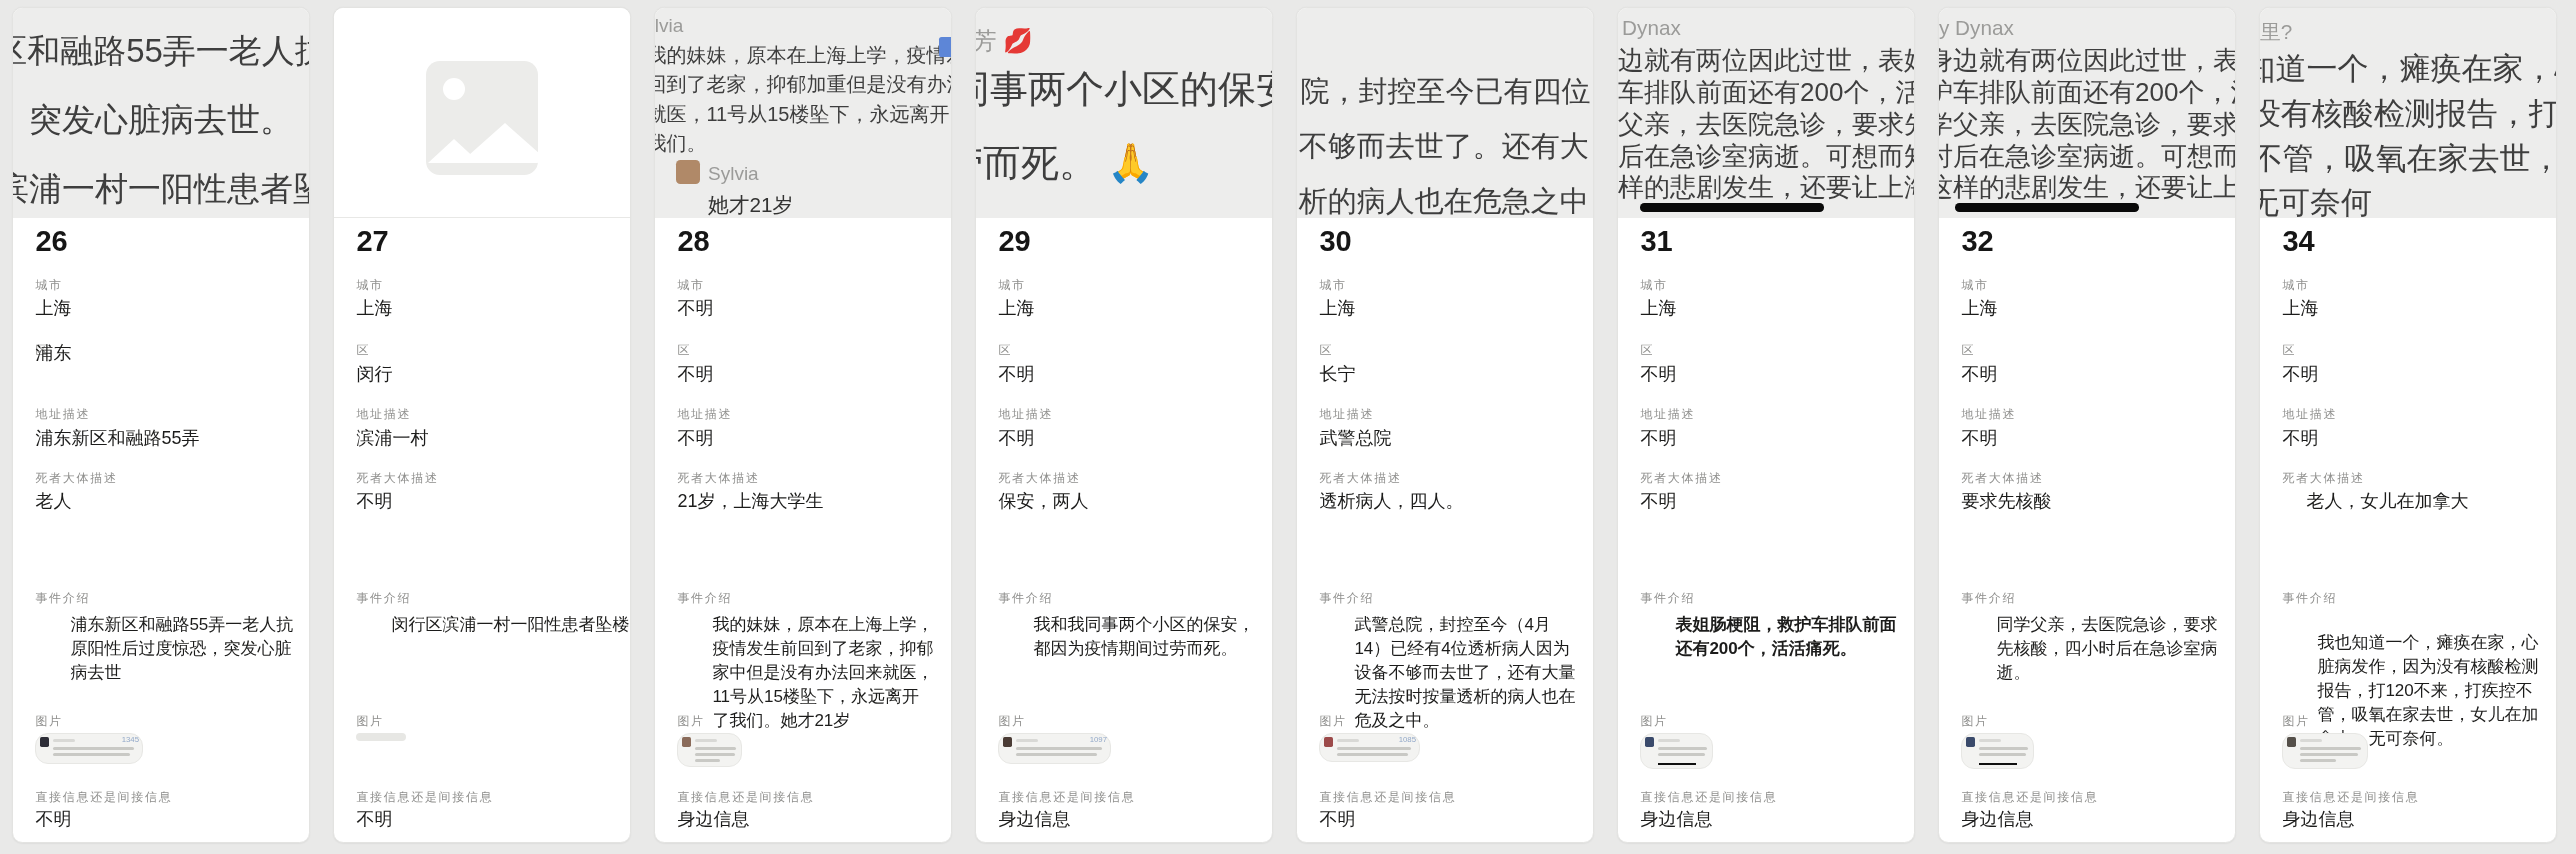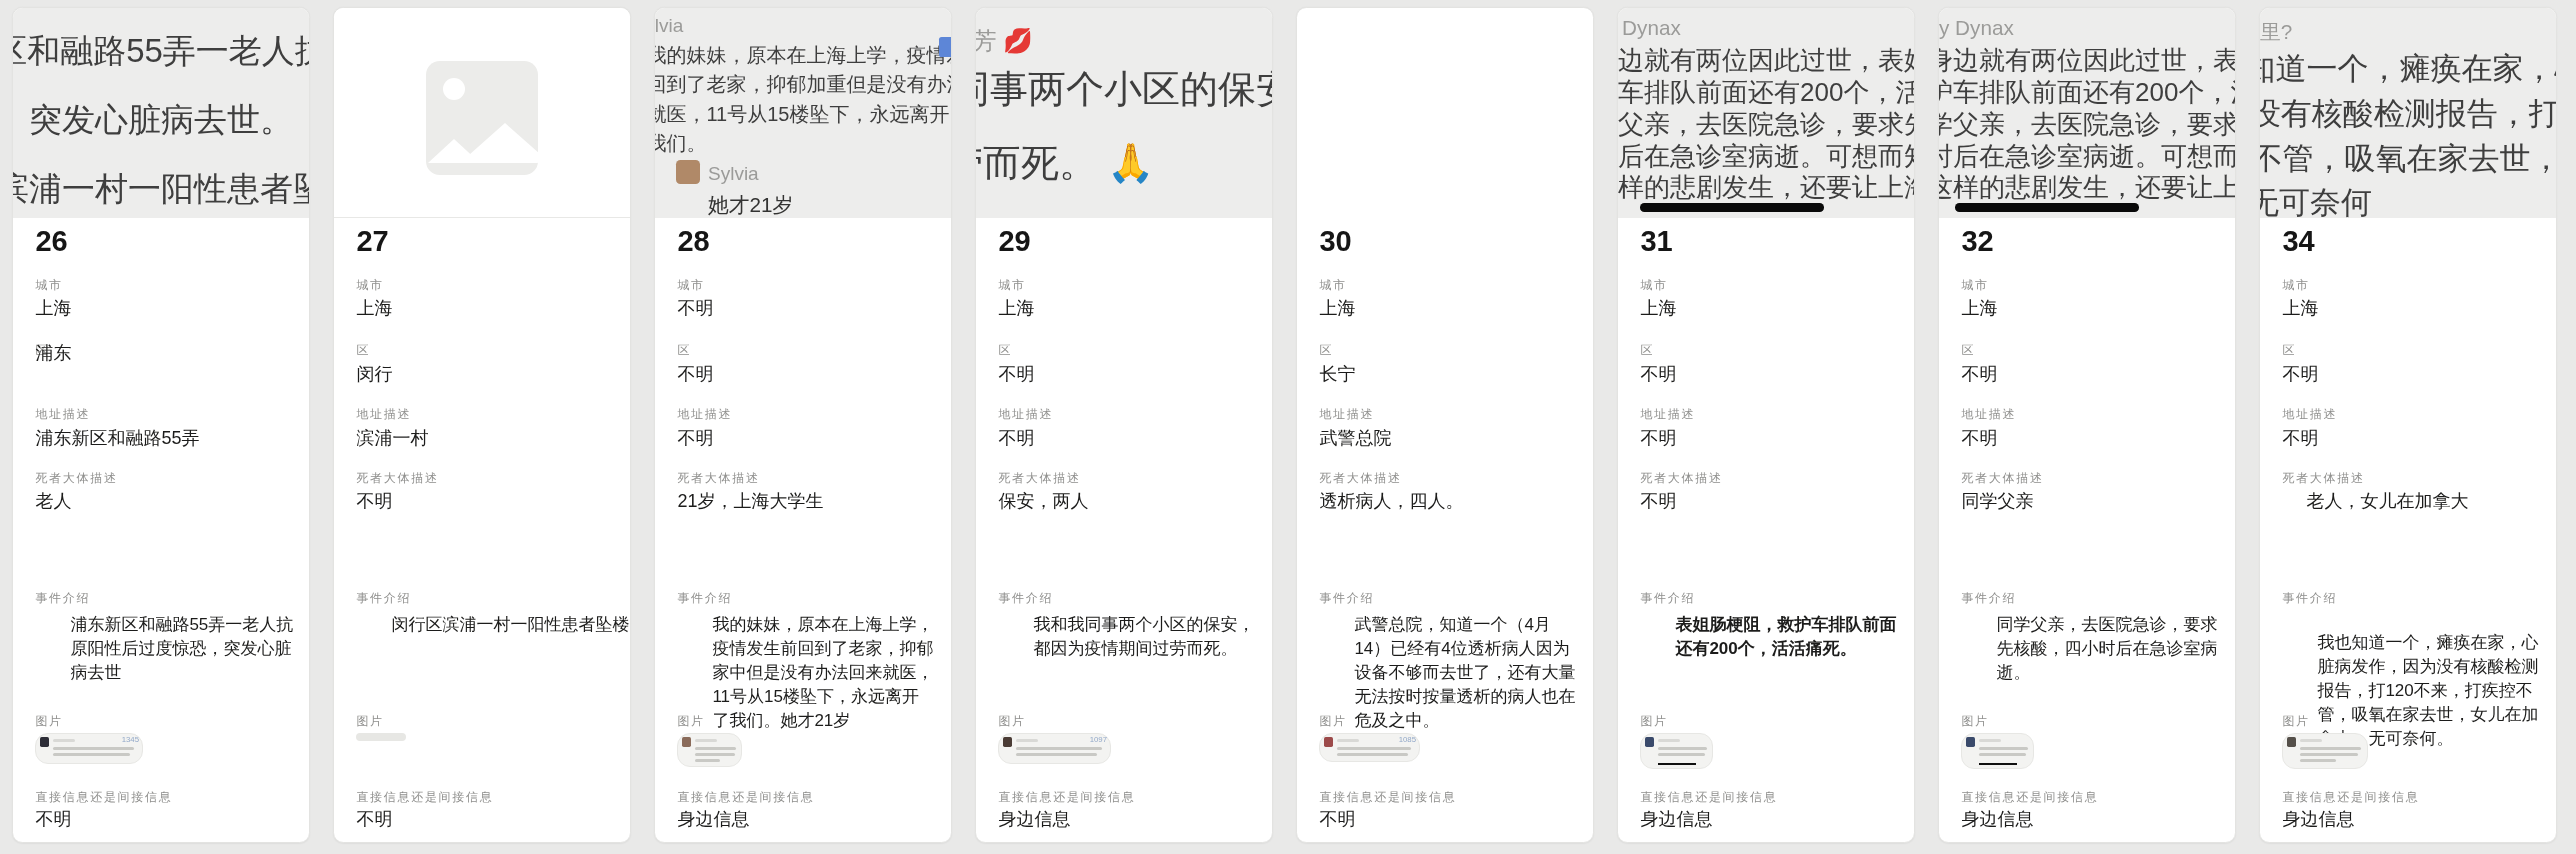--- a/index.html
+++ b/index.html
@@ -160,31 +160,36 @@
         <div class="tava" style="background: rgb(74, 59, 53);"></div>
         <div class="tname"></div>
         <div class="tcount">1097</div>
         <div class="tl" style="top: 13px; width: 86px;"></div>
         <div class="tl" style="top: 19px; width: 81px;"></div>
       </div>
       <div class="lab" style="top: 781px;">直接信息还是间接信息</div>
       <div class="val" style="top: 800px;">身边信息</div>
     </article>
     <article class="card">
+      <div class="strip">
+        <div class="ln" style="top: 67px; left: 3.4px; font-size: 29px;">院，封控至今已有四位</div>
+        <div class="ln" style="top: 122px; left: 1.7px; font-size: 29px;">不够而去世了。还有大</div>
+        <div class="ln" style="top: 177px; left: 1.7px; font-size: 29px;">析的病人也在危急之中</div>
+      </div>
       <div class="num">30</div>
       <div class="lab" style="top: 269px;">城市</div>
       <div class="val" style="top: 289px;">上海</div>
       <div class="lab" style="top: 334px;">区</div>
       <div class="val" style="top: 355px;">长宁</div>
       <div class="lab" style="top: 398px;">地址描述</div>
       <div class="val" style="top: 419px;">武警总院</div>
       <div class="lab" style="top: 462px;">死者大体描述</div>
       <div class="val" style="top: 482px;">透析病人，四人。</div>
       <div class="lab" style="top: 582px;">事件介绍</div>
-      <div class="val event" style="top: 605px;">武警总院，知道一个（4月14）已经有4位透析病人因为设备不够而去世了，还有大量无法按时按量透析的病人也在危及之中。</div>
+      <div class="val event" style="top: 605px;">武警总院，封控至今（4月14）已经有4位透析病人因为设备不够而去世了，还有大量无法按时按量透析的病人也在危及之中。</div>
       <div class="lab" style="top: 705px;">图片</div>
       <div class="thumb" style="top: 725px; width: 101px; height: 29px;">
         <div class="tava" style="background: rgb(156, 74, 74);"></div>
         <div class="tname"></div>
         <div class="tcount">1085</div>
         <div class="tl" style="top: 13px; width: 74px;"></div>
         <div class="tl" style="top: 19px; width: 71px;"></div>
       </div>
       <div class="lab" style="top: 781px;">直接信息还是间接信息</div>
       <div class="val" style="top: 800px;">不明</div>
@@ -232,21 +237,21 @@
         <div class="mark" style="top: 195px; left: 15.5px; width: 184px; height: 9.5px;"></div>
       </div>
       <div class="num">32</div>
       <div class="lab" style="top: 269px;">城市</div>
       <div class="val" style="top: 289px;">上海</div>
       <div class="lab" style="top: 334px;">区</div>
       <div class="val" style="top: 355px;">不明</div>
       <div class="lab" style="top: 398px;">地址描述</div>
       <div class="val" style="top: 419px;">不明</div>
       <div class="lab" style="top: 462px;">死者大体描述</div>
-      <div class="val" style="top: 482px;">同学父亲</div>
+      <div class="val" style="top: 482px;">要求先核酸</div>
       <div class="lab" style="top: 582px;">事件介绍</div>
       <div class="val event" style="top: 605px;">同学父亲，去医院急诊，要求先核酸，四小时后在急诊室病逝。</div>
       <div class="lab" style="top: 705px;">图片</div>
       <div class="thumb" style="top: 725px; width: 73px; height: 36px;">
         <div class="tava" style="background: rgb(58, 74, 107);"></div>
         <div class="tname"></div>
         <div class="tl" style="top: 13px; width: 49px;"></div>
         <div class="tl" style="top: 19px; width: 47px;"></div>
         <div class="tbar"></div>
       </div>

